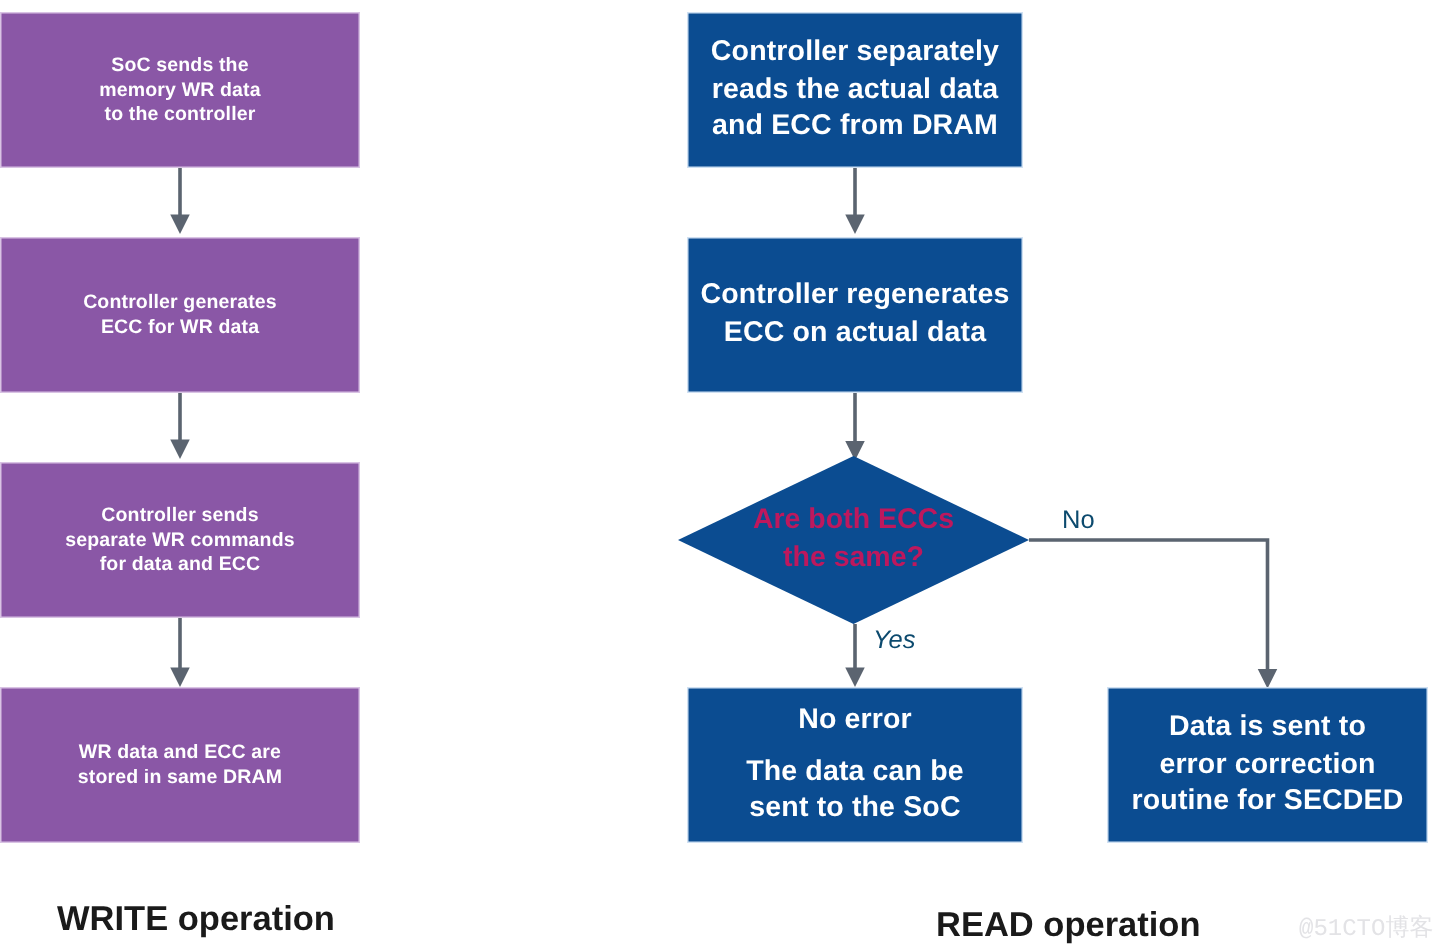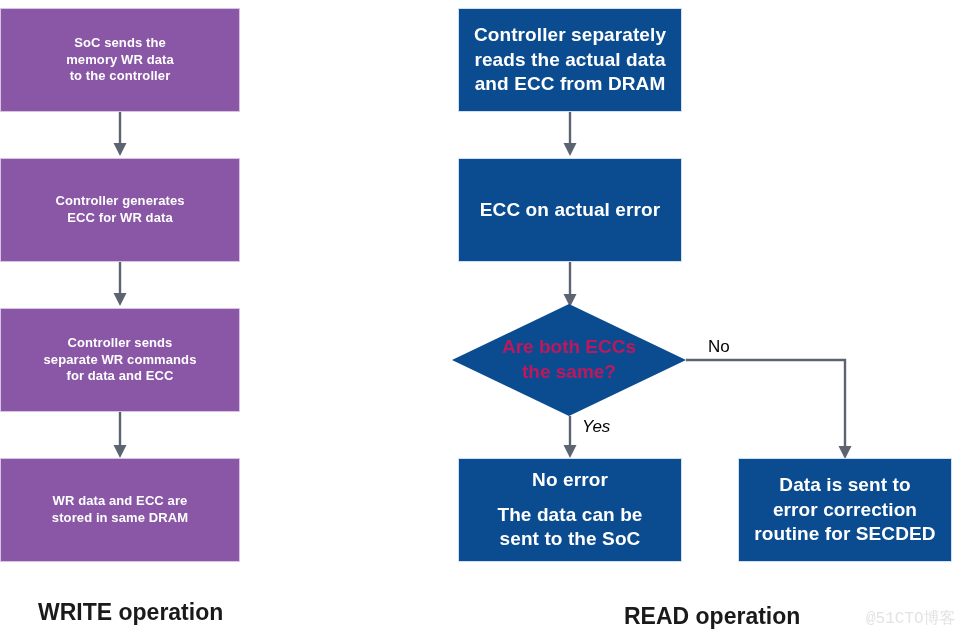--- a/index.html
+++ b/index.html
@@ -79,21 +79,21 @@
   
   .conn {
     position: absolute;
     pointer-events: none;
   }
   .conn svg { display: block; overflow: visible; }
 
   
   .edge-label {
     position: absolute;
-    color: #000000;
+    color: #0c4a6e;
     font-size: 17px;
     font-weight: normal;
     white-space: nowrap;
   }
 
   
   .caption {
     position: absolute;
     color: #1a1a1a;
     font-size: 23px;
@@ -168,21 +168,22 @@
   </div>
 
   <div class="conn" style="left:562px; top:112px; width:16px; height:46px;">
     <svg width="16" height="46" viewBox="0 0 16 46">
       <line x1="8" y1="0" x2="8" y2="33" stroke="#5b6470" stroke-width="2.4"></line>
       <polygon points="1.5,31 14.5,31 8,44" fill="#5b6470"></polygon>
     </svg>
   </div>
 
   <div class="node blue" style="left:458px; top:158px; width:224px; height:104px;">
-    <span class="line">ECC on actual error</span>
+    <span class="line">Controller regenerates</span>
+    <span class="line">ECC on actual data</span>
   </div>
 
   <div class="conn" style="left:562px; top:262px; width:16px; height:46px;">
     <svg width="16" height="46" viewBox="0 0 16 46">
       <line x1="8" y1="0" x2="8" y2="34" stroke="#5b6470" stroke-width="2.4"></line>
       <polygon points="1.5,32 14.5,32 8,45" fill="#5b6470"></polygon>
     </svg>
   </div>
 
   <div class="diamond-wrap" style="left:452px; top:304px; width:234px; height:112px;">

